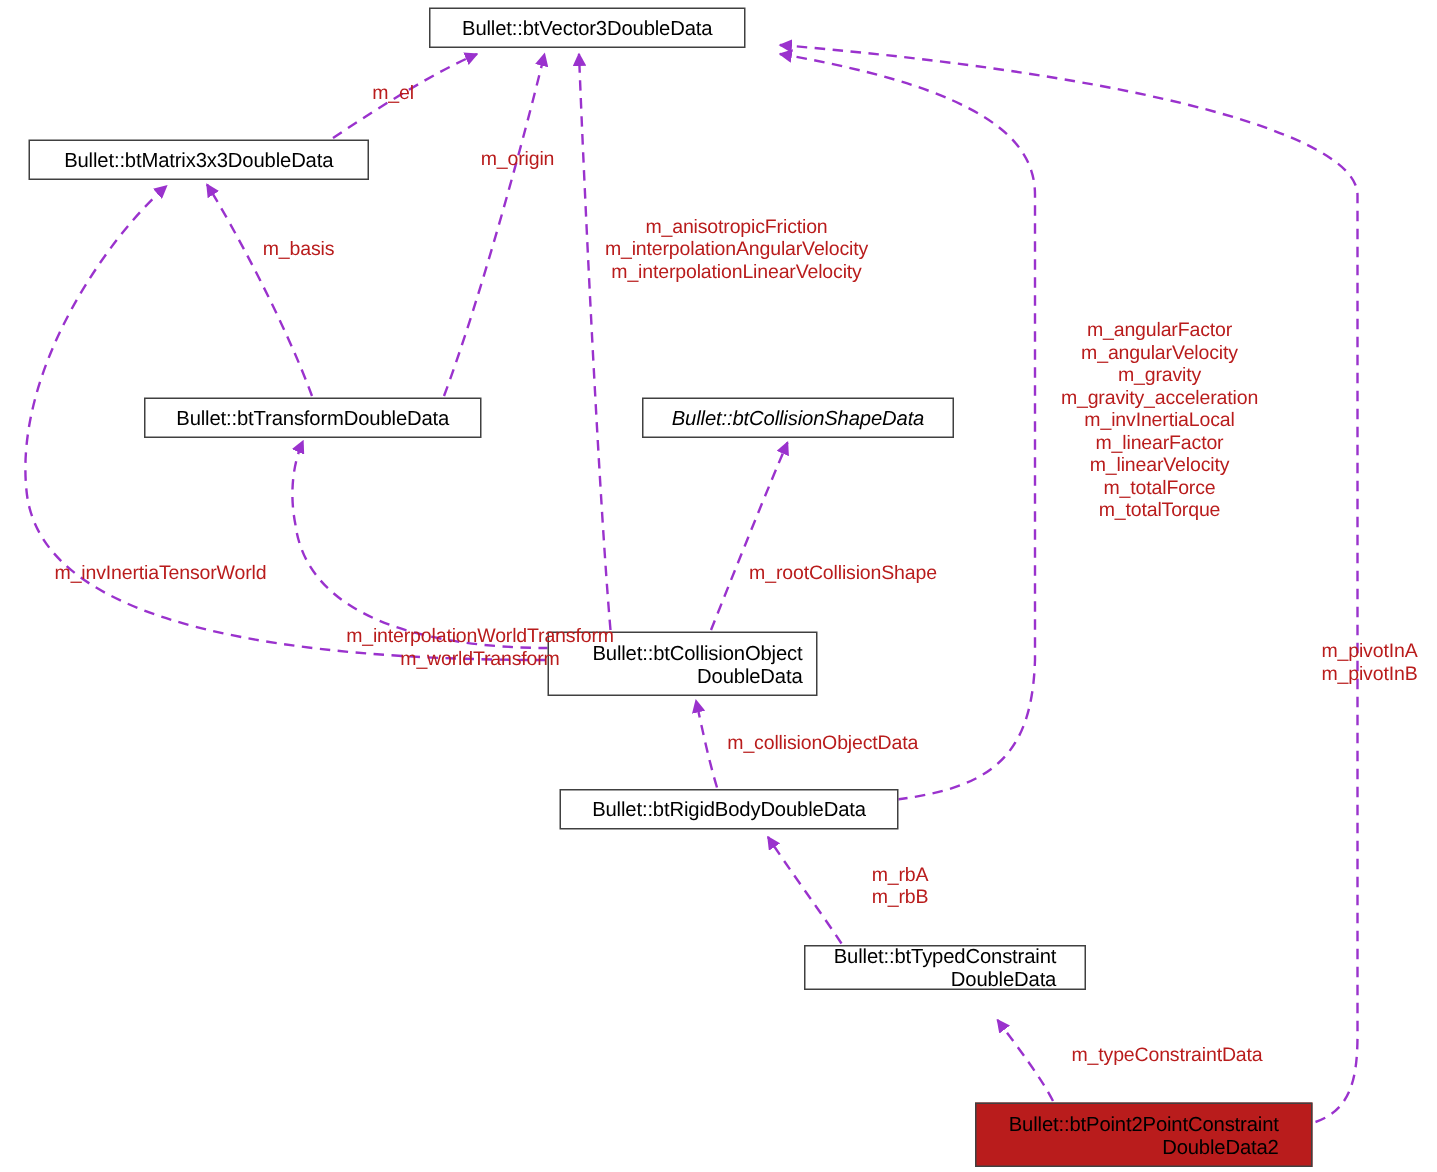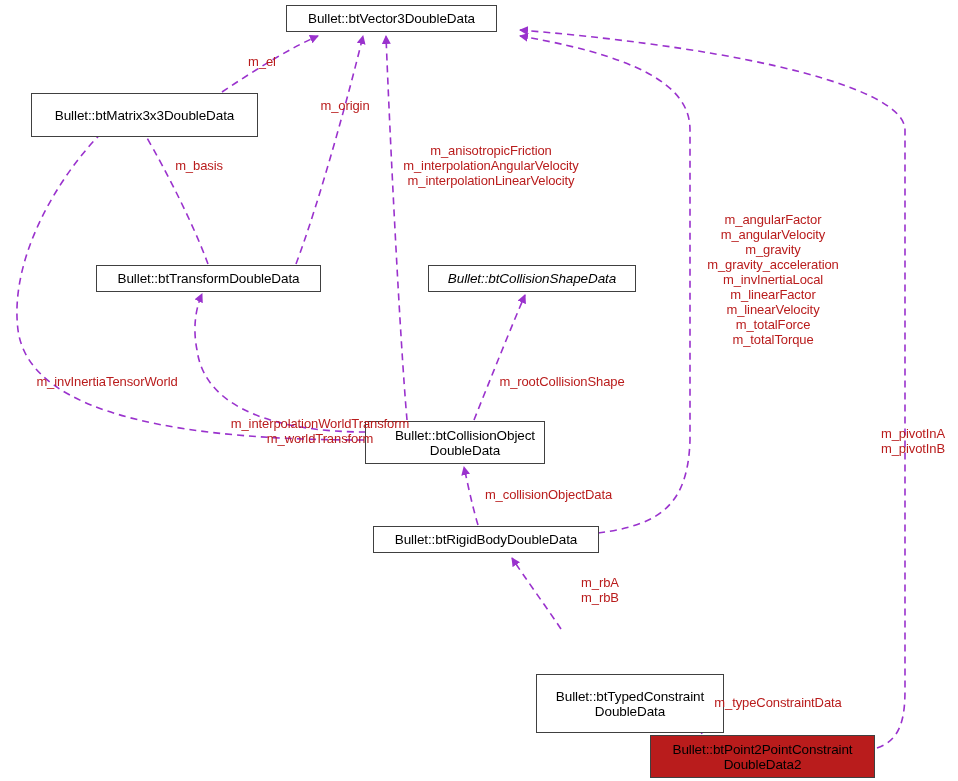--- a/index.html
+++ b/index.html
@@ -24,21 +24,21 @@
     pointer-events: none;
   }
   .node {
     position: absolute;
     box-sizing: border-box;
     border: 1px solid #404040;
     background: #ffffff;
     color: #000000;
     font-size: 13.5px;
     line-height: 15px;
-    text-align: center;
+    text-align: right;
     display: flex;
     align-items: center;
     justify-content: center;
     white-space: pre-line;
     letter-spacing: -0.1px;
   }
   .node.highlight {
     background: #b91c1c;
     border: 1px solid #404040;
   }
@@ -86,42 +86,42 @@
 
     <path d="M 702,734 C 695,720 680,700 665,680" fill="none" stroke="#9a32cd" stroke-width="1.6" stroke-dasharray="7,5" marker-end="url(#arrow)"></path>
 
     <path d="M 877,748 C 900,740 905,720 905,690 L 905,130 C 905,90 760,50 520,30" fill="none" stroke="#9a32cd" stroke-width="1.6" stroke-dasharray="7,5" marker-end="url(#arrow)"></path>
   </svg>
 
   <div class="node" style="left:286px; top:5px; width:211px; height:27px;">
     <span>Bullet::btVector3DoubleData</span>
   </div>
 
-  <div class="node" style="left:31px; top:93px; width:227px; height:44px;">
+  <div class="node" style="left:19px; top:93px; width:227px; height:27px;">
     <span>Bullet::btMatrix3x3DoubleData</span>
   </div>
 
   <div class="node" style="left:96px; top:265px; width:225px; height:27px;">
     <span>Bullet::btTransformDoubleData</span>
   </div>
 
   <div class="node" style="left:428px; top:265px; width:208px; height:27px;font-style:italic;">
     <span>Bullet::btCollisionShapeData</span>
   </div>
 
   <div class="node" style="left:365px; top:421px; width:180px; height:43px;padding-left:20px;">
     <span>Bullet::btCollisionObject
 DoubleData</span>
   </div>
 
   <div class="node" style="left:373px; top:526px; width:226px; height:27px;">
     <span>Bullet::btRigidBodyDoubleData</span>
   </div>
 
-  <div class="node" style="left:536px; top:630px; width:188px; height:59px;margin-top:44px;">
+  <div class="node" style="left:536px; top:630px; width:188px; height:30px;">
     <span>Bullet::btTypedConstraint
 DoubleData</span>
   </div>
 
   <div class="node highlight" style="left:650px; top:735px; width:225px; height:43px;">
     <span>Bullet::btPoint2PointConstraint
 DoubleData2</span>
   </div>
 
   <div class="edge-label" style="left:232px; top:54px; width:60px;">m_el</div>

